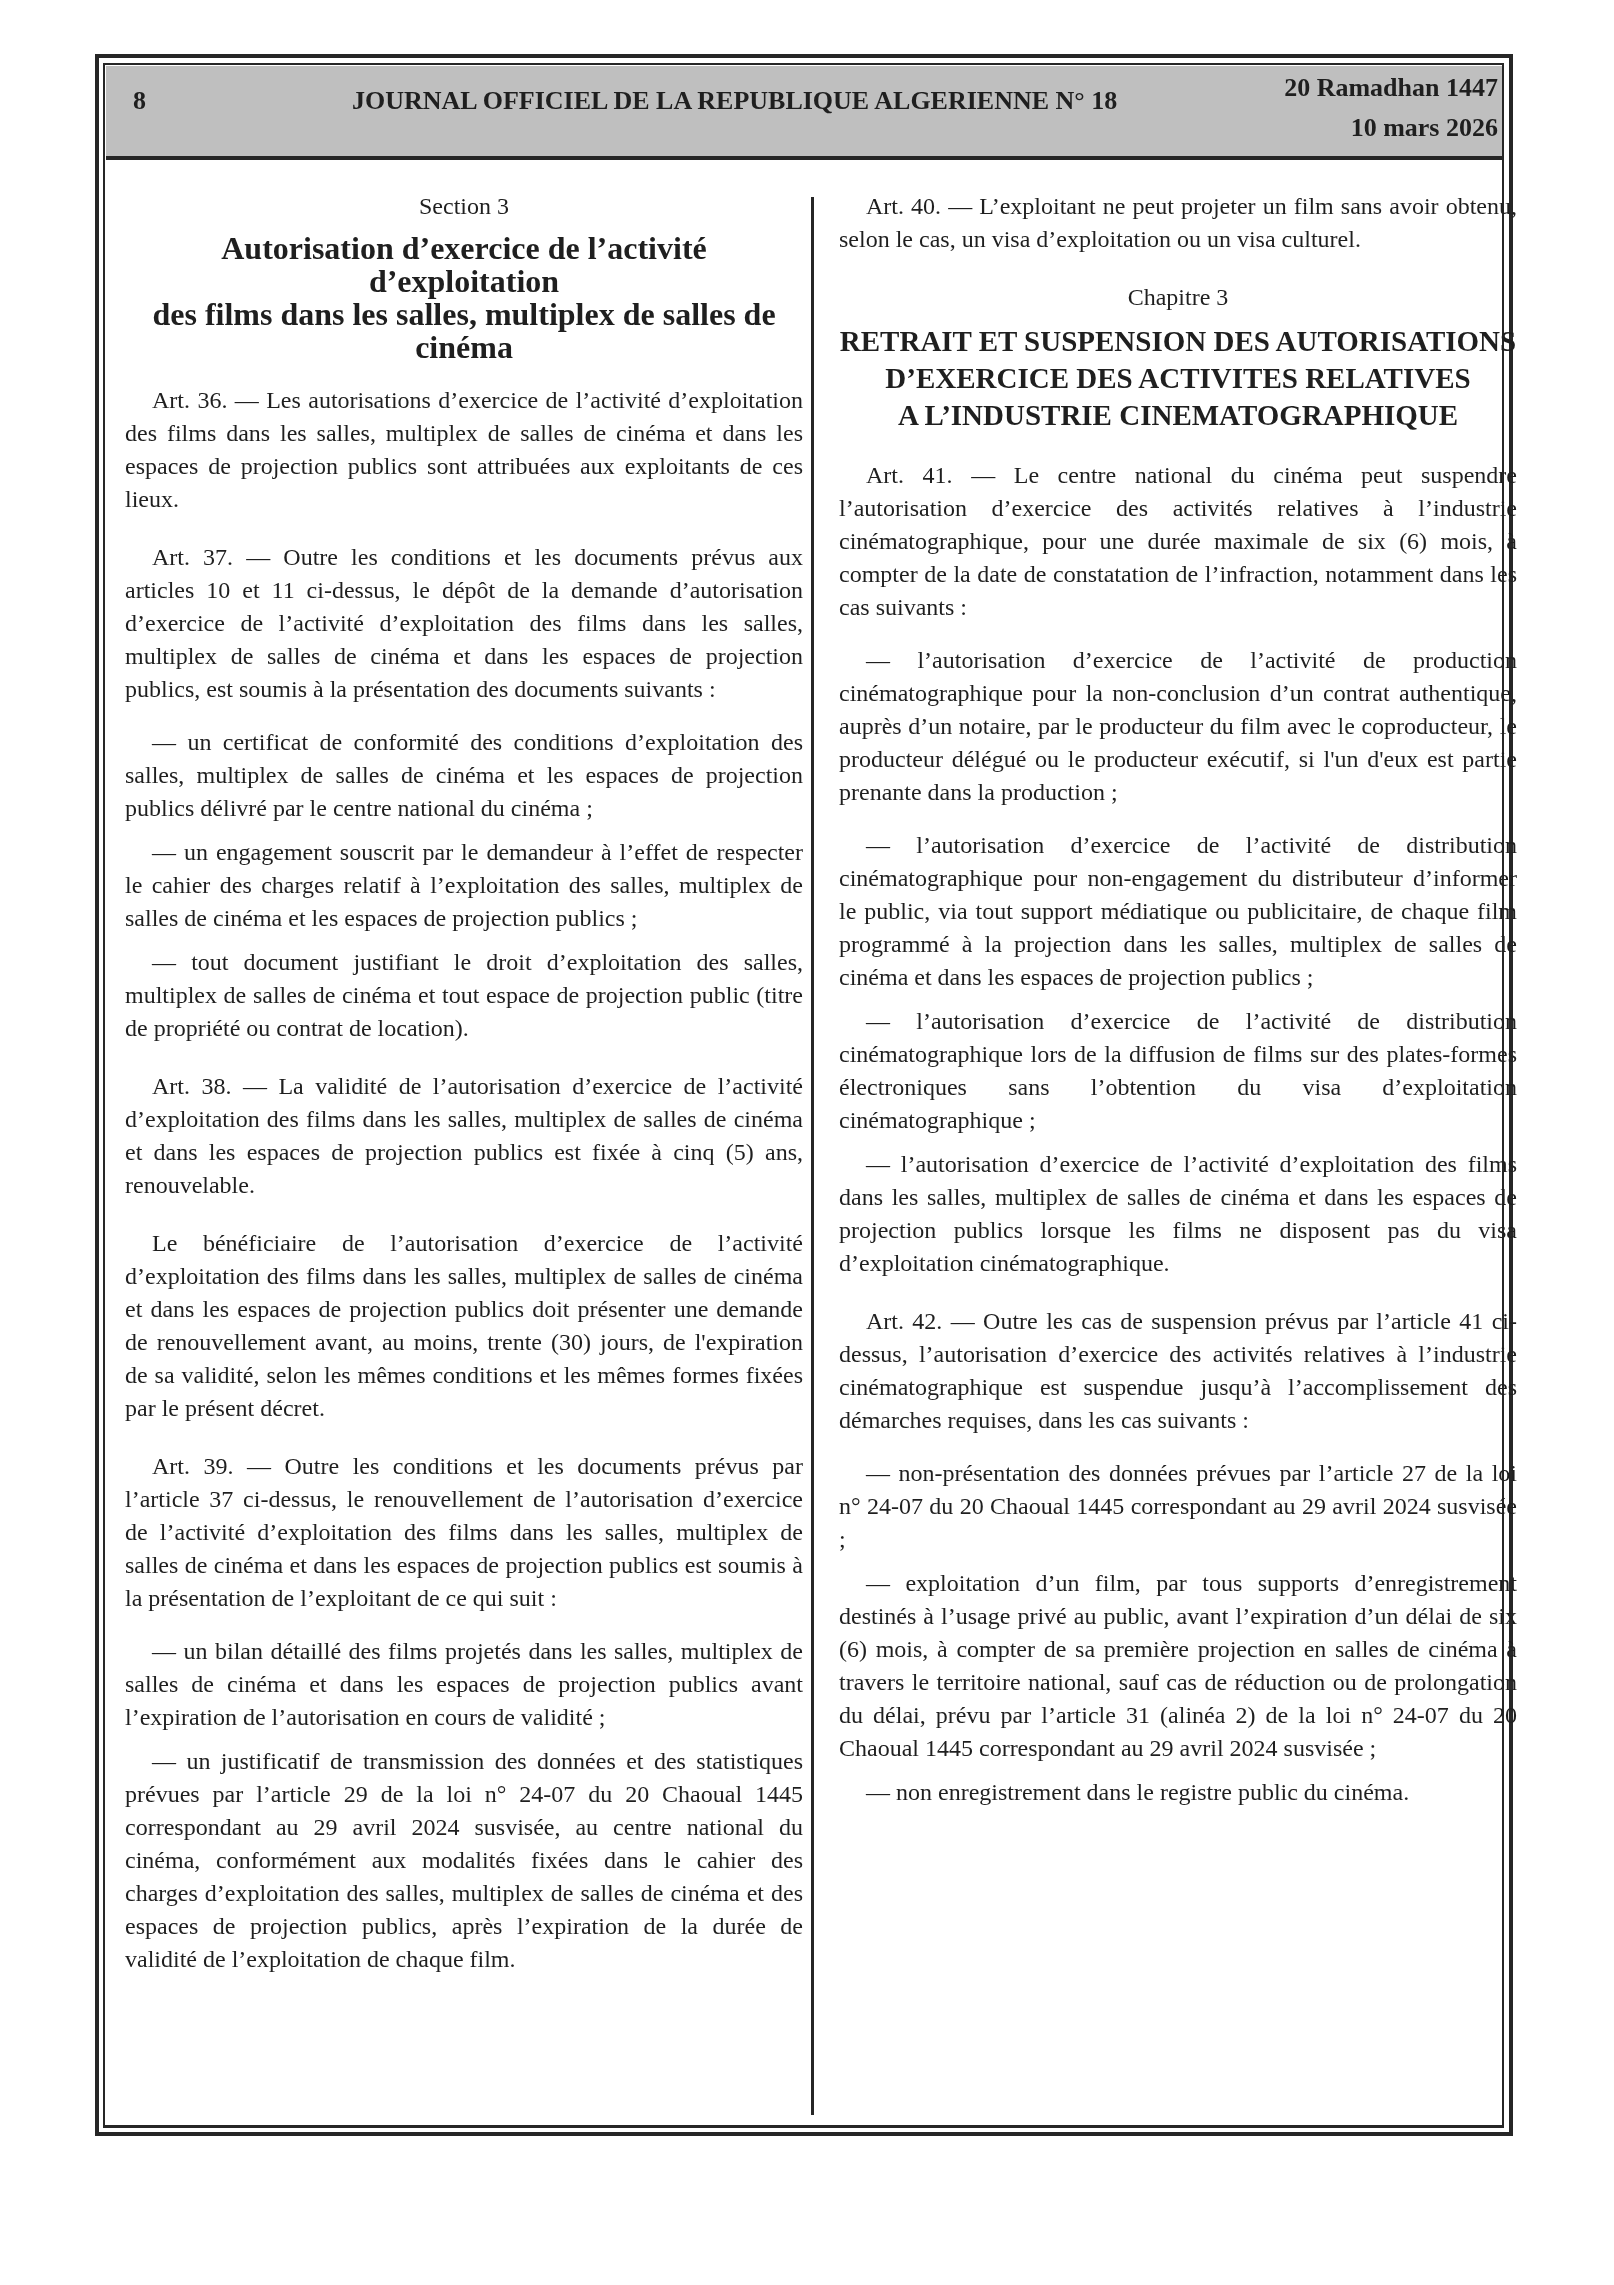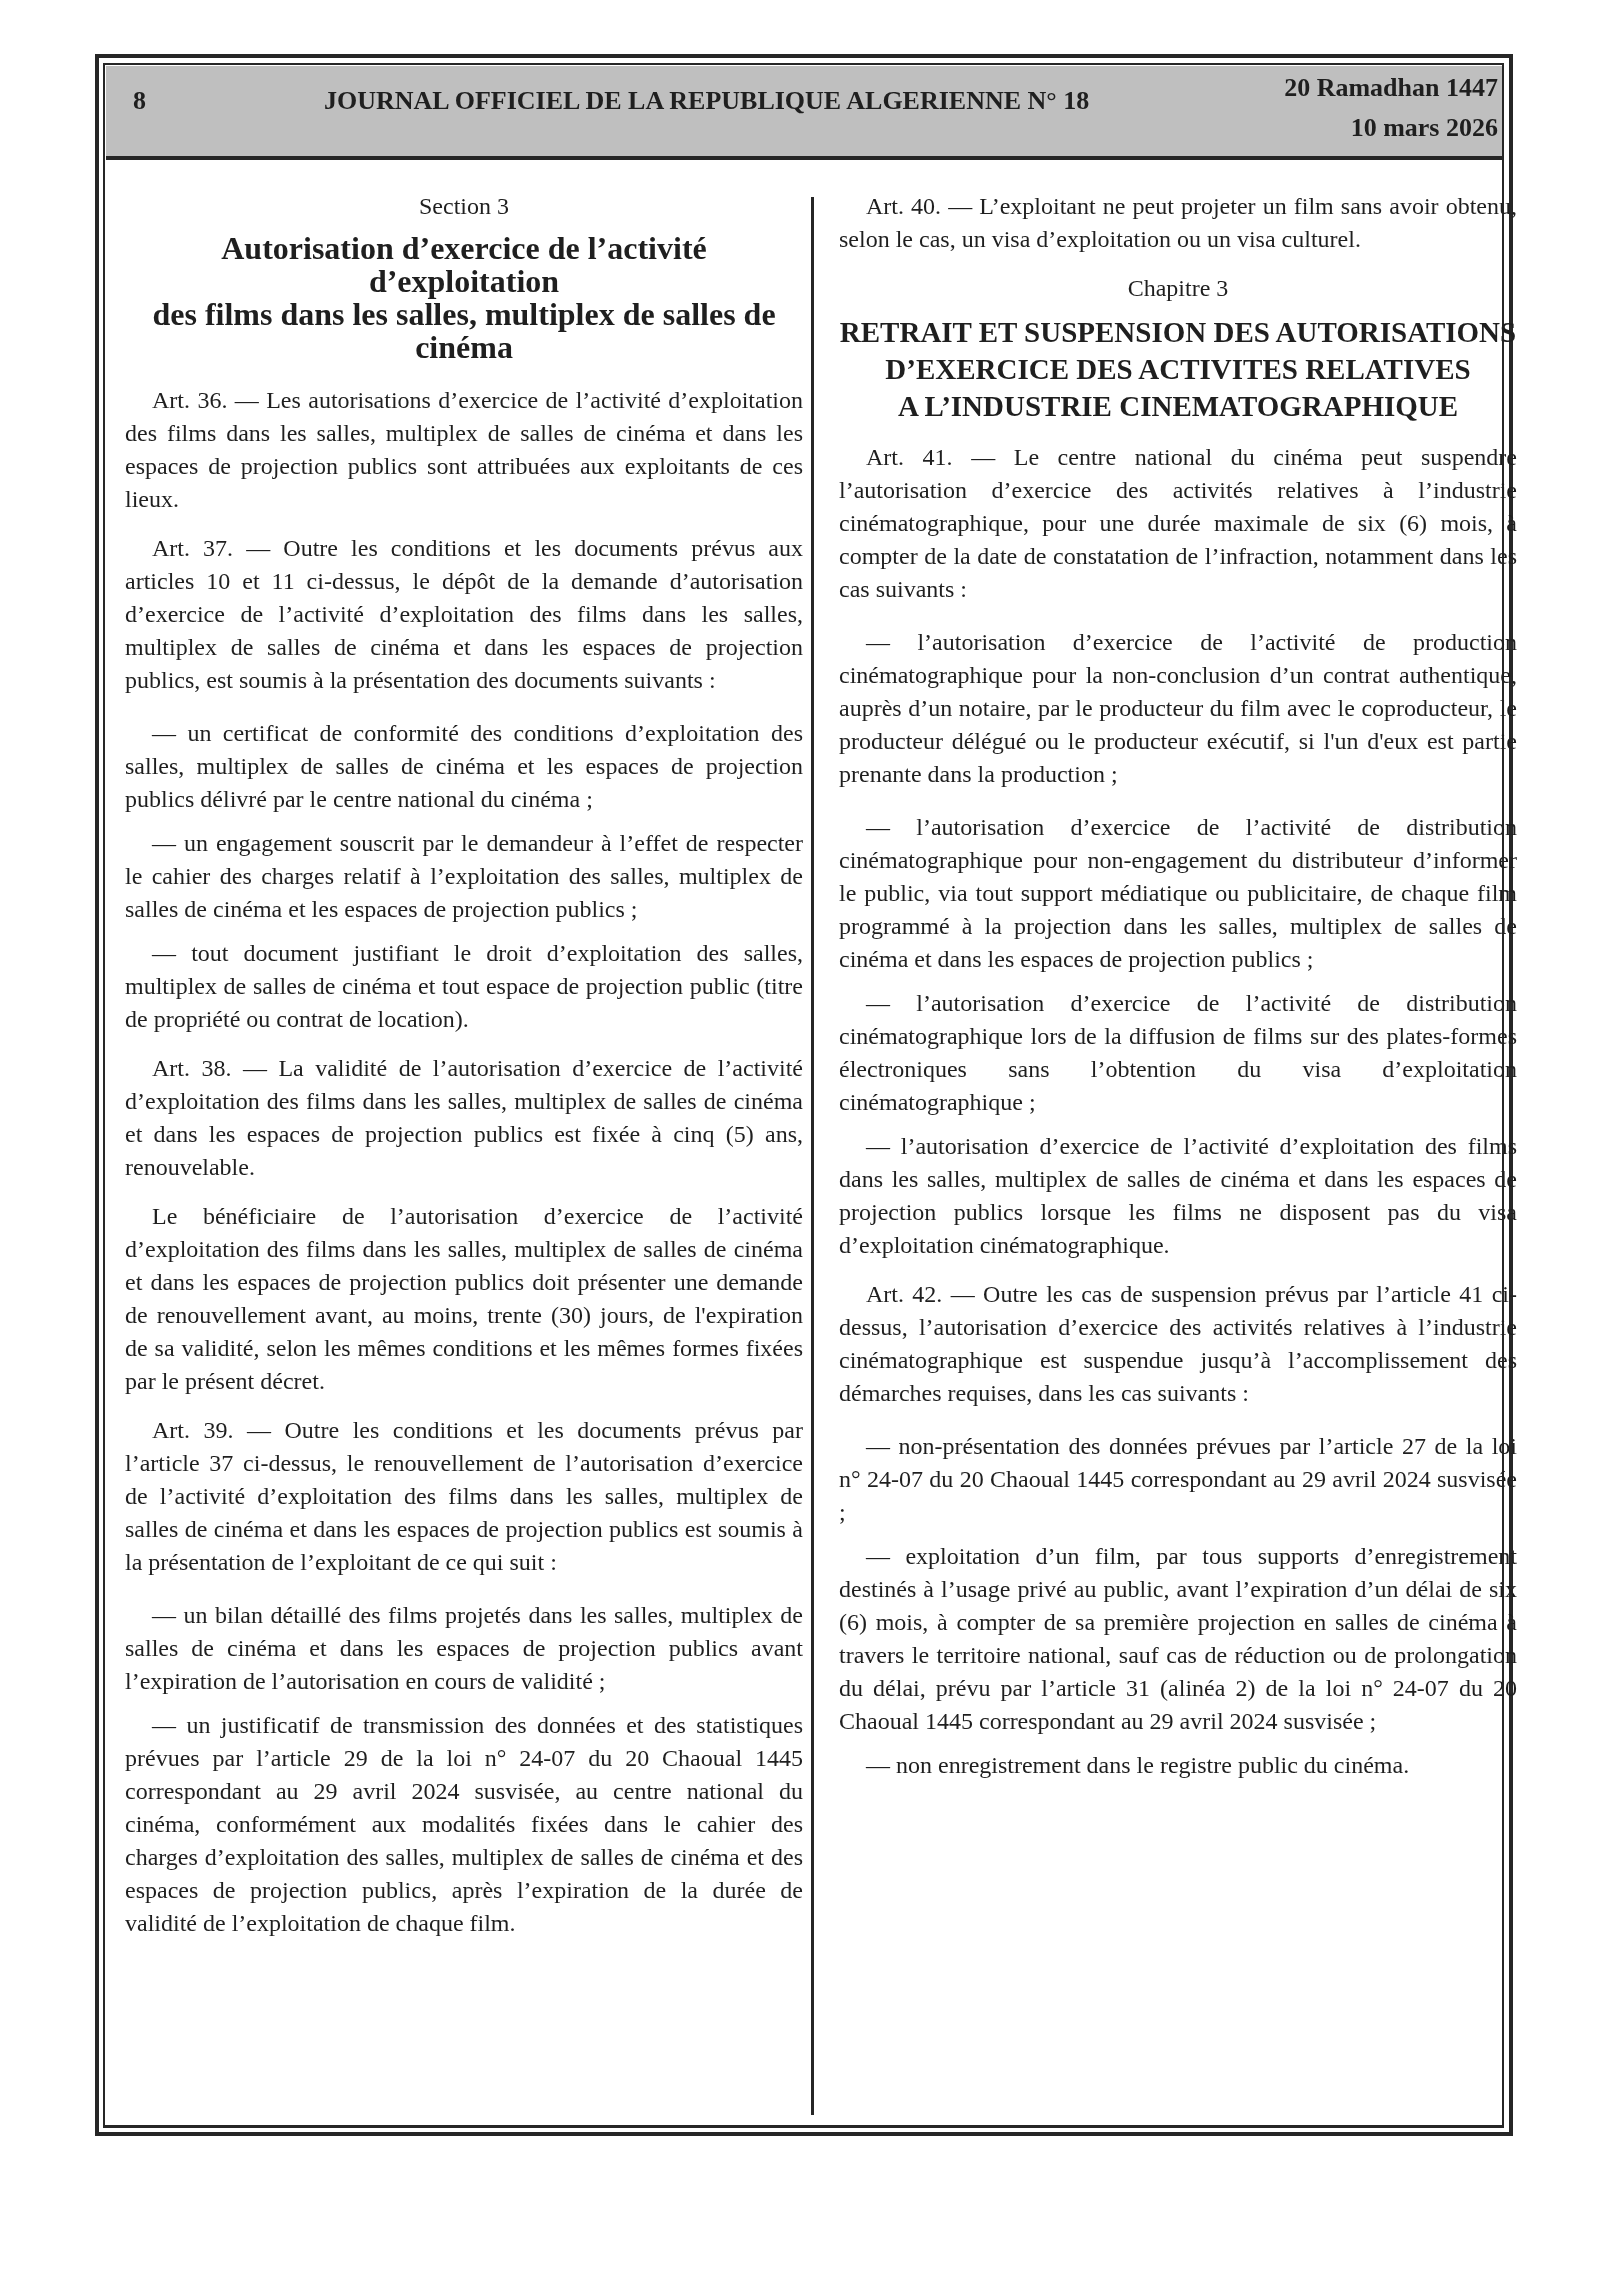--- a/index.html
+++ b/index.html
@@ -1,31 +1,31 @@
 <!DOCTYPE html>
 <html style="font-size:14.5px"><head>
 <meta charset="utf-8">
 <style>
   html, body { margin: 0; padding: 0; background: #ffffff; }
   body { width: 1615px; height: 2285px; position: relative; font-family: "Liberation Serif", "DejaVu Serif", serif; color: #1f1f1f; }
   .frame-outer { position: absolute; left: 95px; top: 54px; width: 1418px; height: 2082px; border: 4.5px solid #262626; box-sizing: border-box; }
   .frame-inner { position: absolute; left: 103px; top: 63px; width: 1401px; height: 2065px; border: 2.7px solid #262626; border-bottom-width: 3.6px; box-sizing: border-box; }
   .header { position: absolute; left: 106px; top: 66px; width: 1396px; height: 94px; background: #bfbfbf; border-bottom: 4.5px solid #262626; box-sizing: border-box; }
   .hdr-page { position: absolute; left: 27px; top: 20px; font-weight: bold; font-size: 26px; }
-  .hdr-title { position: absolute; left: 218px; top: 20px; font-weight: bold; font-size: 26px; letter-spacing: 0px; }
+  .hdr-title { position: absolute; left: 246px; top: 20px; font-weight: bold; font-size: 26px; letter-spacing: 0px; }
   .hdr-date { position: absolute; right: 4px; top: 1.8px; font-weight: bold; font-size: 26px; text-align: right; line-height: 40px; }
   .col { position: absolute; top: 190px; font-size: 24px; line-height: 33px; text-align: justify; }
   .col-left { left: 125px; width: 678px; }
   .col-right { left: 839px; width: 678px; }
   .divider { position: absolute; left: 811px; top: 197px; width: 2.7px; height: 1918px; background: #262626; }
   p { margin: 0; }
   .para { text-indent: 27px; }
   .gap-s { margin-top: 11px; }
   .gap-m { margin-top: 20px; }
-  .gap-l { margin-top: 16px; }
+  .gap-l { margin-top: 25px; }
   .section-label { text-align: center; margin-bottom: 9px; }
   .section-title { text-align: center; font-weight: bold; font-size: 32px; line-height: 33px; }
   .chapter-label { text-align: center; margin-bottom: 9px; }
   .chapter-title { text-align: center; font-weight: bold; font-size: 29px; line-height: 37px; }
 </style>
 </head>
 <body>
 
 <div class="frame-outer"></div>
 <div class="frame-inner"></div>

